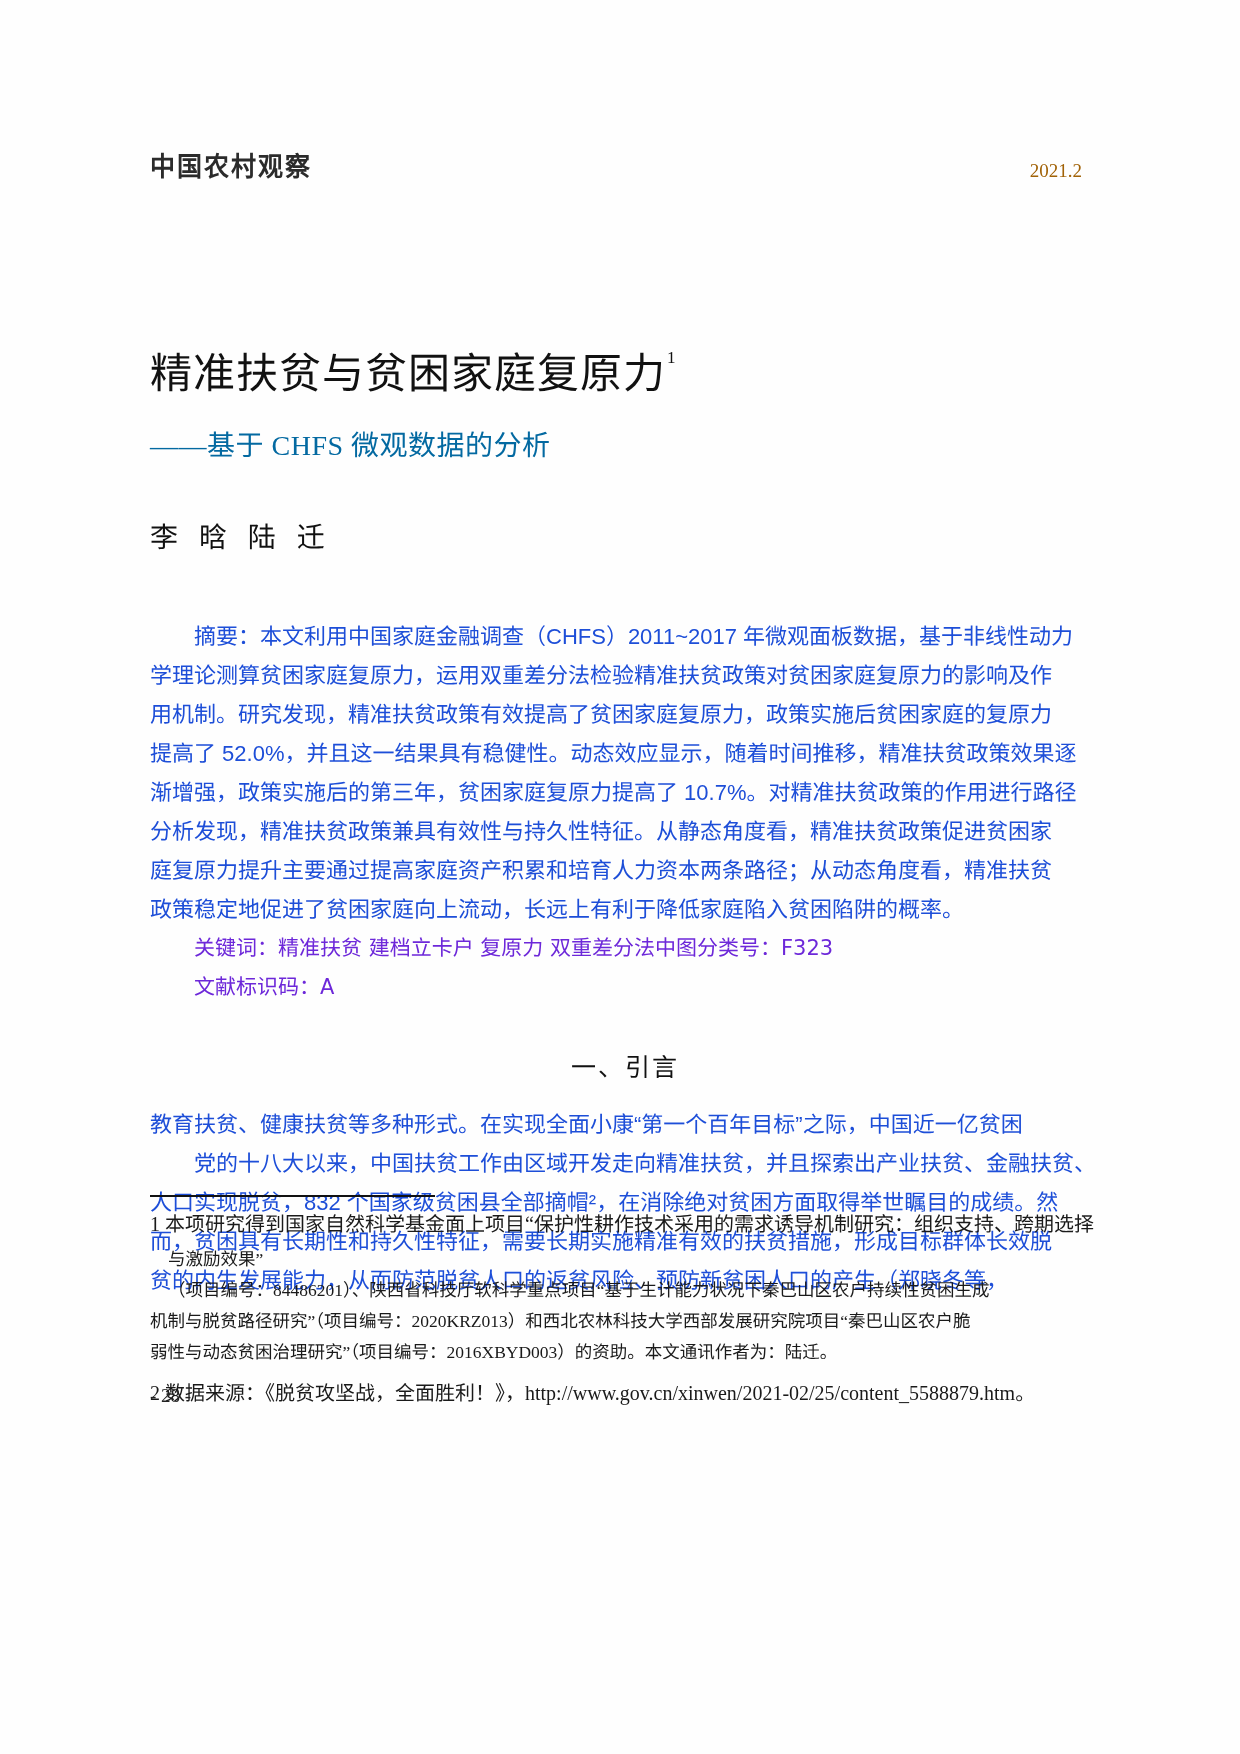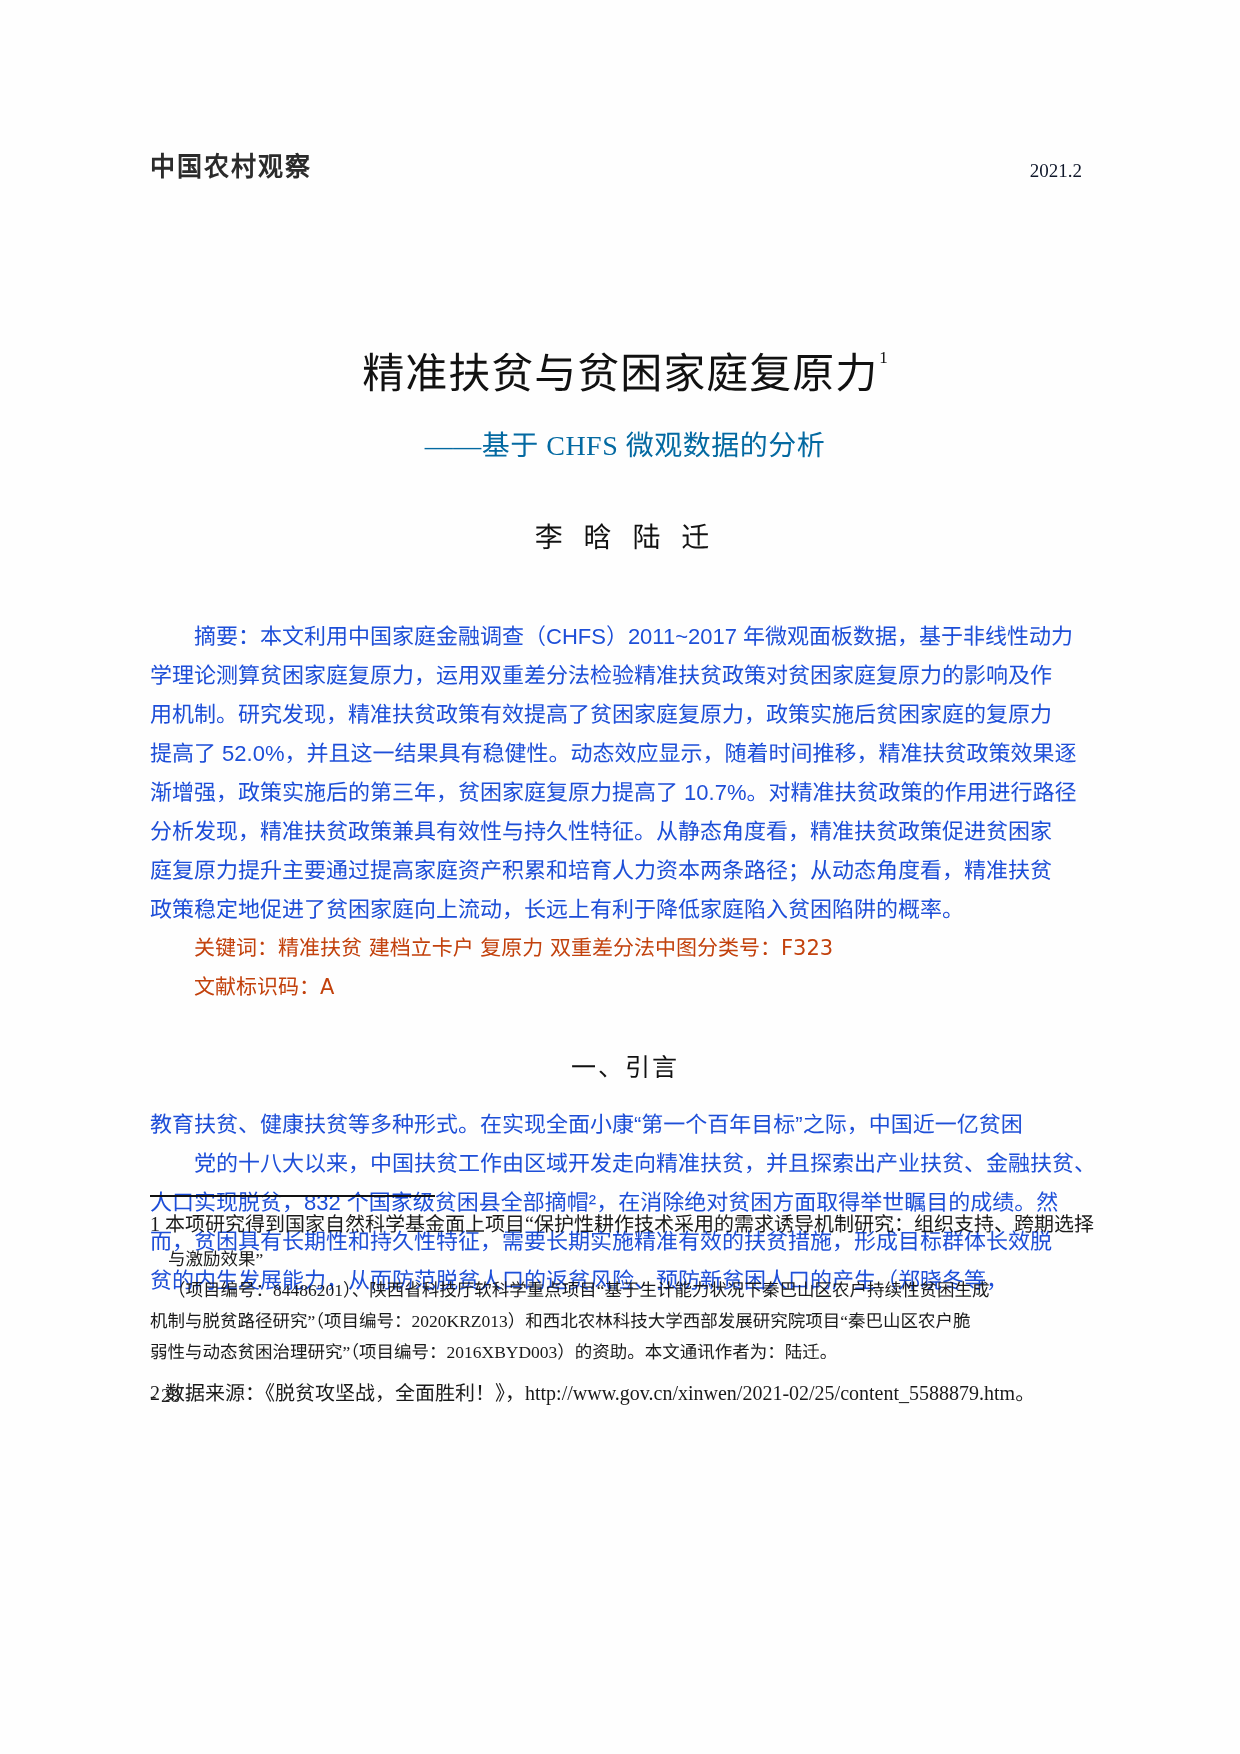--- a/index.html
+++ b/index.html
@@ -47,28 +47,27 @@
     font-size: 25px;
     font-weight: 700;
     letter-spacing: 2px;
     color: #2b2b2b;
     transform: scaleY(1.08);
     transform-origin: left bottom;
   }
   .issue-date {
     font-family: "Liberation Serif", "DejaVu Serif", serif;
     font-size: 19px;
-    color: #0f172a;
+    color: #a16207;
     padding-right: 18px;
   }
 
   
   .title-block {
     margin-top: 80px;
-    text-align: center;
   }
   .article-title {
     font-family: "DejaVu Sans", "Liberation Sans", sans-serif;
     font-size: 42px;
     font-weight: 400;
     letter-spacing: 1px;
     color: #111;
     line-height: 1.25;
     margin: 0;
     display: inline-block;
@@ -110,21 +109,21 @@
     text-justify: inter-ideograph;
     margin: 0;
   }
   .indent2 {
     text-indent: 44px;
   }
   .kw-line {
     font-family: "DejaVu Sans", "Liberation Sans", sans-serif;
     font-size: 21px;
     line-height: 39px;
-    color: #c2410c;
+    color: #6d28d9;
     margin: 0;
     text-indent: 44px;
   }
 
   
   .section-heading {
     font-family: "DejaVu Sans", "Liberation Sans", sans-serif;
     font-size: 25px;
     text-align: center;
     margin-top: 40px;

